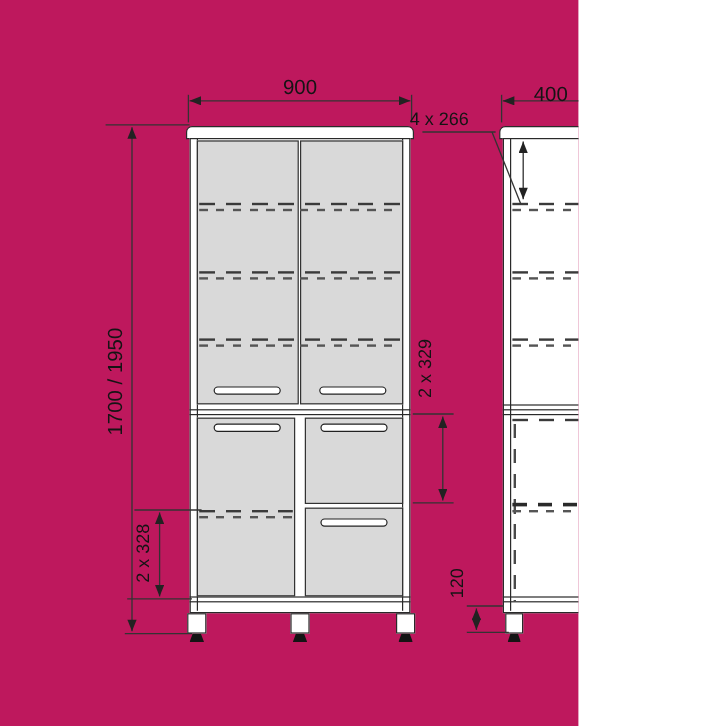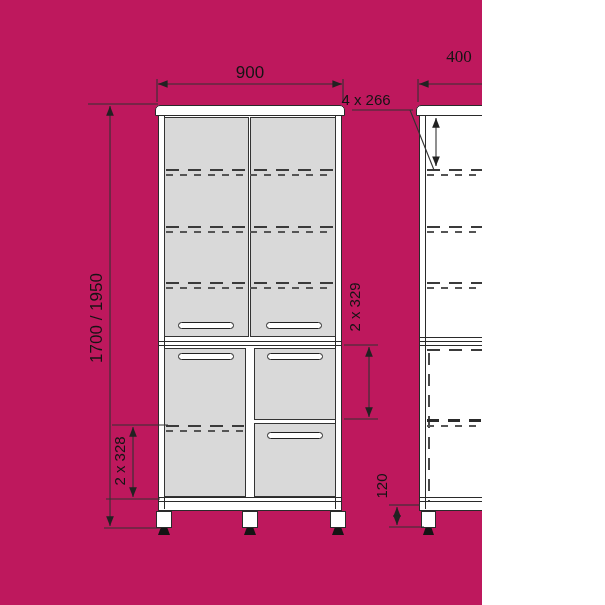--- a/index.html
+++ b/index.html
@@ -148,20 +148,20 @@
       <line x1="410" y1="110" x2="434" y2="170"></line>
       <line x1="352" y1="110" x2="413" y2="110"></line>
 
       <line x1="389" y1="505" x2="420" y2="505"></line>
       <line x1="389" y1="527" x2="424" y2="527"></line>
       <line x1="397" y1="507" x2="397" y2="525" marker-start="url(#arr)" marker-end="url(#arr)"></line>
     </g>
   </svg>
 
   <div class="dimlabel" style="left:210px; top:63px; width:80px;">900</div>
-  <div class="dimlabel" style="left:419px; top:47px; width:80px;font-family:Liberation Serif, serif;">400</div>
+  <div class="dimlabel" style="left:419px; top:69px; width:80px;">400</div>
   <div class="dimlabel small" style="left:335px; top:90px; width:62px;">4 x 266</div>
   <div class="dimlabel vert" style="left:37px; top:308px;">1700 / 1950</div>
   <div class="dimlabel small vert" style="left:295px; top:297px;">2 x 329</div>
   <div class="dimlabel small vert" style="left:60px; top:451px;">2 x 328</div>
   <div class="dimlabel small vert" style="left:322px; top:476px;">120</div>
 
 </div>
 
 </body></html>

